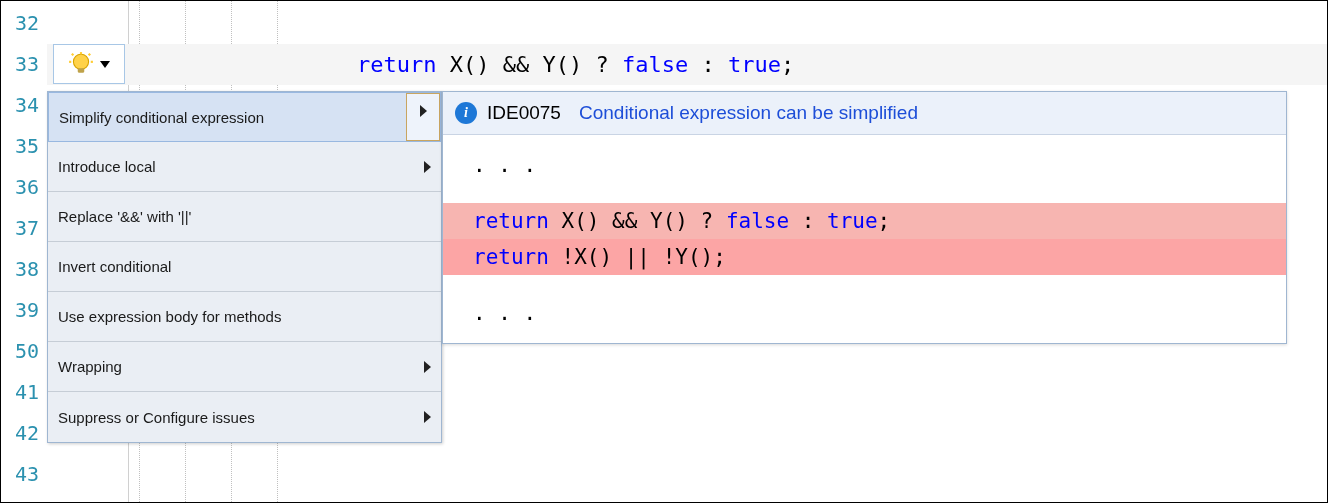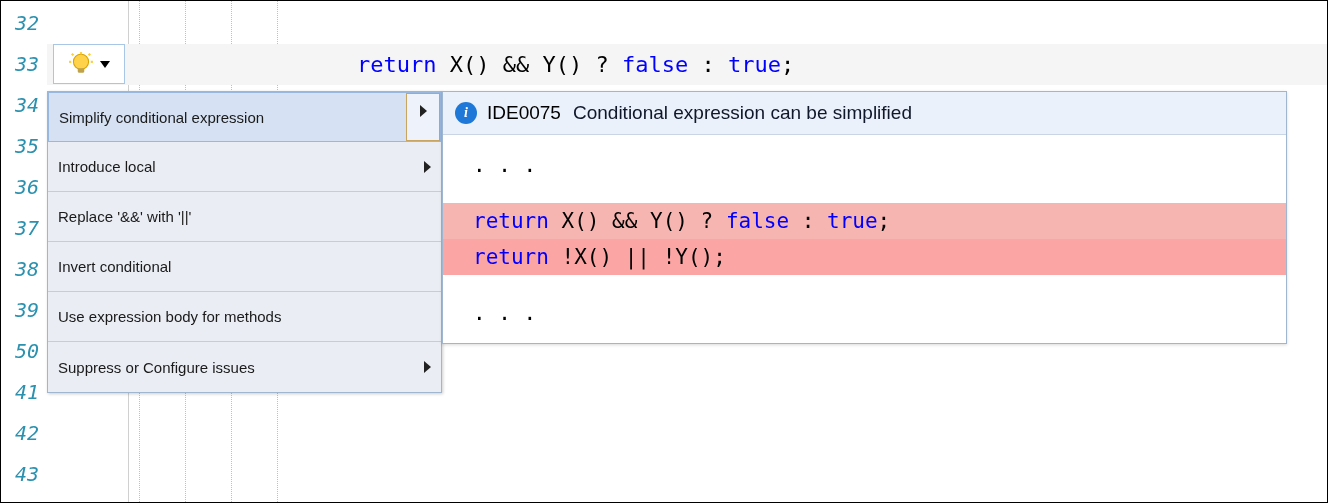--- a/index.html
+++ b/index.html
@@ -15,21 +15,20 @@
   .editor {
     display: flex;
     height: 100%;
     border: 1px solid #000;
   }
   .gutter {
     width: 46px;
     background: #fff;
     border-right: none;
     padding-top: 2px;
-    font-style: italic;
   }
   .gutter .ln {
     height: 41px;
     line-height: 41px;
     text-align: right;
     padding-right: 8px;
     color: #2b91af;
     font-size: 20px;
     font-family: Consolas, monospace;
   }
@@ -162,21 +161,21 @@
     color: #fff;
     font-weight: bold;
     font-size: 14px;
     display: flex;
     align-items: center;
     justify-content: center;
     font-family: Georgia, serif;
     font-style: italic;
   }
   .preview-head .code-id { color: #000000; }
-  .preview-head .desc { color: #0f172a; margin-left: 2px; }
+  .preview-head .desc { color: #1d4ed8; margin-left: 8px; }
   .diff {
     padding: 12px 0 12px 0;
     font-family: Consolas, monospace;
     font-size: 21px;
     line-height: 36px;
   }
   .diff .ctx { padding-left: 30px; color: #000; }
   .diff .del { background: #f7b5b1; padding-left: 30px; white-space: pre; }
   .diff .add { background: #fca5a5; padding-left: 30px; white-space: pre; }
   .diff .kw { color: #0000ff; }
@@ -248,20 +247,24 @@
   <div class="qa-item">
     <span>Replace '&amp;&amp;' with '||'</span>
   </div>
   <div class="qa-item">
     <span>Invert conditional</span>
   </div>
   <div class="qa-item">
     <span>Use expression body for methods</span>
   </div>
   <div class="qa-item">
+    <span>Wrapping</span>
+    <div class="sub"></div>
+  </div>
+  <div class="qa-item">
     <span>Suppress or Configure issues</span>
     <div class="sub"></div>
   </div>
 </div>
 
 <div class="preview">
   <div class="preview-head">
     <div class="info-icon">i</div>
     <span class="code-id">IDE0075</span>
     <span class="desc">Conditional expression can be simplified</span>

